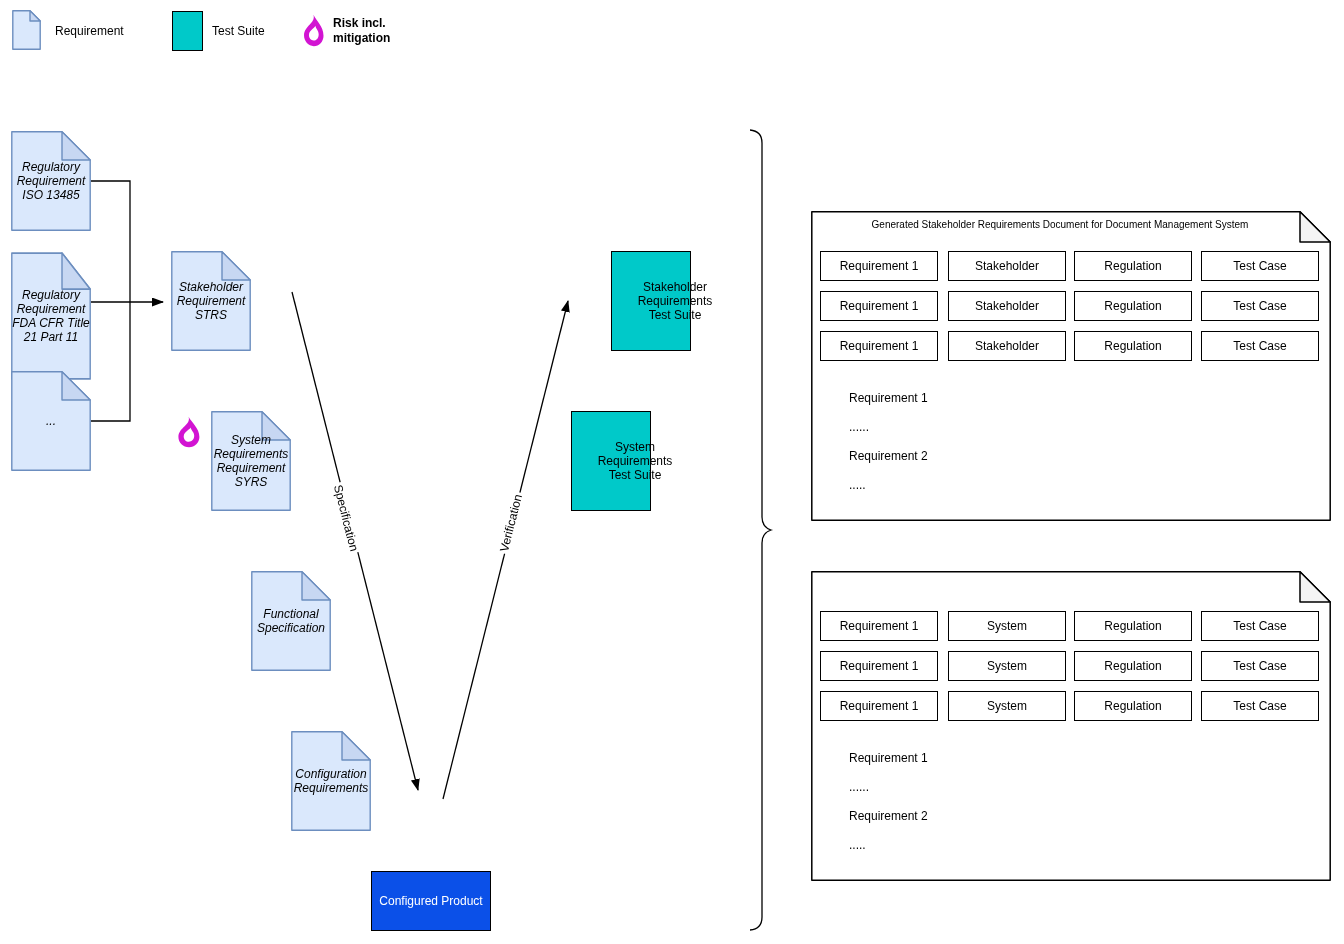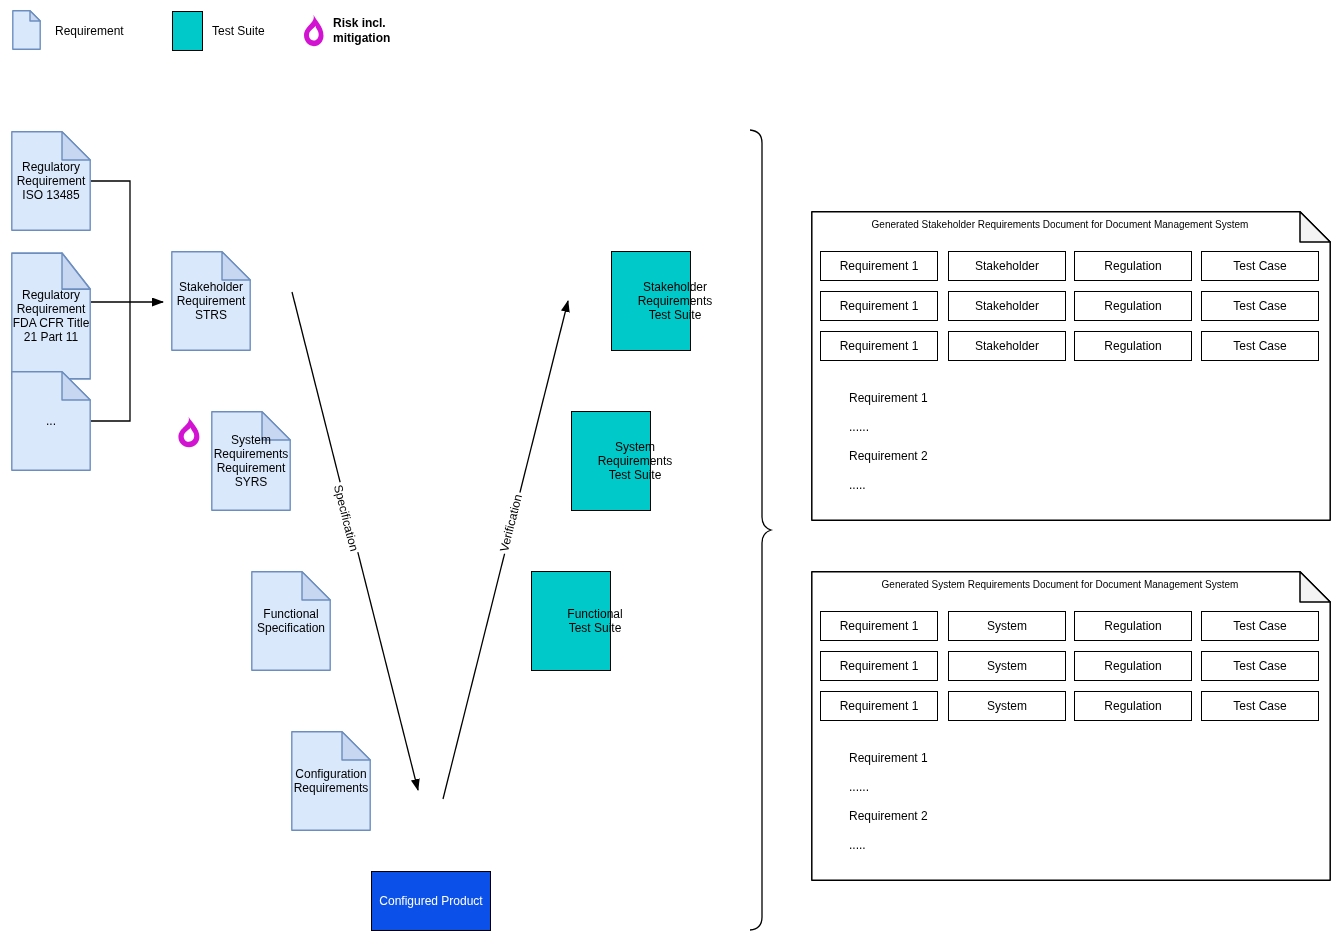--- a/index.html
+++ b/index.html
@@ -12,21 +12,21 @@
   
   .legend-label{position:absolute;font-size:12px;line-height:15px;}
   .pre{white-space:pre-line;font-weight:bold;}
   .legend-square{position:absolute;background:var(--test-suite-fill);border:1.5px solid var(--shape-stroke);box-sizing:border-box;}
   
   .note{position:absolute;}
   .note svg.note-bg{position:absolute;left:0;top:0;width:100%;height:100%;}
   .note .note-body{fill:var(--requirement-fill);stroke:var(--requirement-stroke);stroke-width:1.4;stroke-linejoin:round;}
   .note .note-fold{fill:var(--requirement-fold);stroke:var(--requirement-stroke);stroke-width:1.4;stroke-linejoin:round;}
   .note-label{position:absolute;left:0;top:0;right:0;bottom:0;display:flex;align-items:center;justify-content:center;
-    text-align:center;font-size:12px;line-height:14px;padding:4px 1px;}
+    text-align:center;font-size:12px;line-height:14px;padding:4px 1px;font-style:italic;}
   
   .suite{position:absolute;width:80px;height:100px;background:var(--test-suite-fill);border:1.5px solid var(--shape-stroke);
     box-sizing:border-box;display:flex;align-items:center;justify-content:center;text-align:center;
     font-size:12px;line-height:14px;padding-left:48px;}
   .product{position:absolute;background:var(--product-fill);border:1.5px solid var(--shape-stroke);box-sizing:border-box;
     display:flex;align-items:center;justify-content:center;text-align:center;color:var(--product-text);font-size:12px;}
   
   .flame{position:absolute;}
   .flame .f-out{fill:var(--risk-flame);}
   .flame .f-in{fill:#fff;}
@@ -147,23 +147,20 @@
 
   <span class="edge-label spec" style="left:346px;top:518px">Specification</span>
   <span class="edge-label ver" style="left:511px;top:523px">Verification</span>
 
   <div class="suite" style="left:611px;top:251px">
     <span>Stakeholder Requirements Test Suite</span>
   </div>
   <div class="suite" style="left:571px;top:411px">
     <span>System Requirements Test Suite</span>
   </div>
-  <div class="suite" style="left:531px;top:571px">
-    <span>Functional Test Suite</span>
-  </div>
 
   <div class="product" style="left:371px;top:871px;width:120px;height:60px">
     <span>Configured Product</span>
   </div>
 
   <div class="panel" style="left:811px;top:211px">
     <svg class="panel-bg" viewBox="0 0 520 310" preserveAspectRatio="none">
       <path class="panel-body" d="M0.8 0.8 H489 L519.2 31 V309.2 H0.8 Z"></path>
       <path class="panel-fold" d="M489 0.8 V31 H519.2 Z"></path>
     </svg>
@@ -188,21 +185,20 @@
     <div class="pline" style="top:209px">......</div>
     <div class="pline" style="top:238px">Requirement 2</div>
     <div class="pline" style="top:267px">.....</div>
   </div>
 
   <div class="panel" style="left:811px;top:571px">
     <svg class="panel-bg" viewBox="0 0 520 310" preserveAspectRatio="none">
       <path class="panel-body" d="M0.8 0.8 H489 L519.2 31 V309.2 H0.8 Z"></path>
       <path class="panel-fold" d="M489 0.8 V31 H519.2 Z"></path>
     </svg>
-    <div class="panel-title">Generated System Requirements Document for Document Management System</div>
 
     <div class="pcell" style="left:9px;top:40px">Requirement 1</div>
     <div class="pcell" style="left:137px;top:40px">System</div>
     <div class="pcell" style="left:263px;top:40px">Regulation</div>
     <div class="pcell" style="left:390px;top:40px">Test Case</div>
 
     <div class="pcell" style="left:9px;top:80px">Requirement 1</div>
     <div class="pcell" style="left:137px;top:80px">System</div>
     <div class="pcell" style="left:263px;top:80px">Regulation</div>
     <div class="pcell" style="left:390px;top:80px">Test Case</div>

